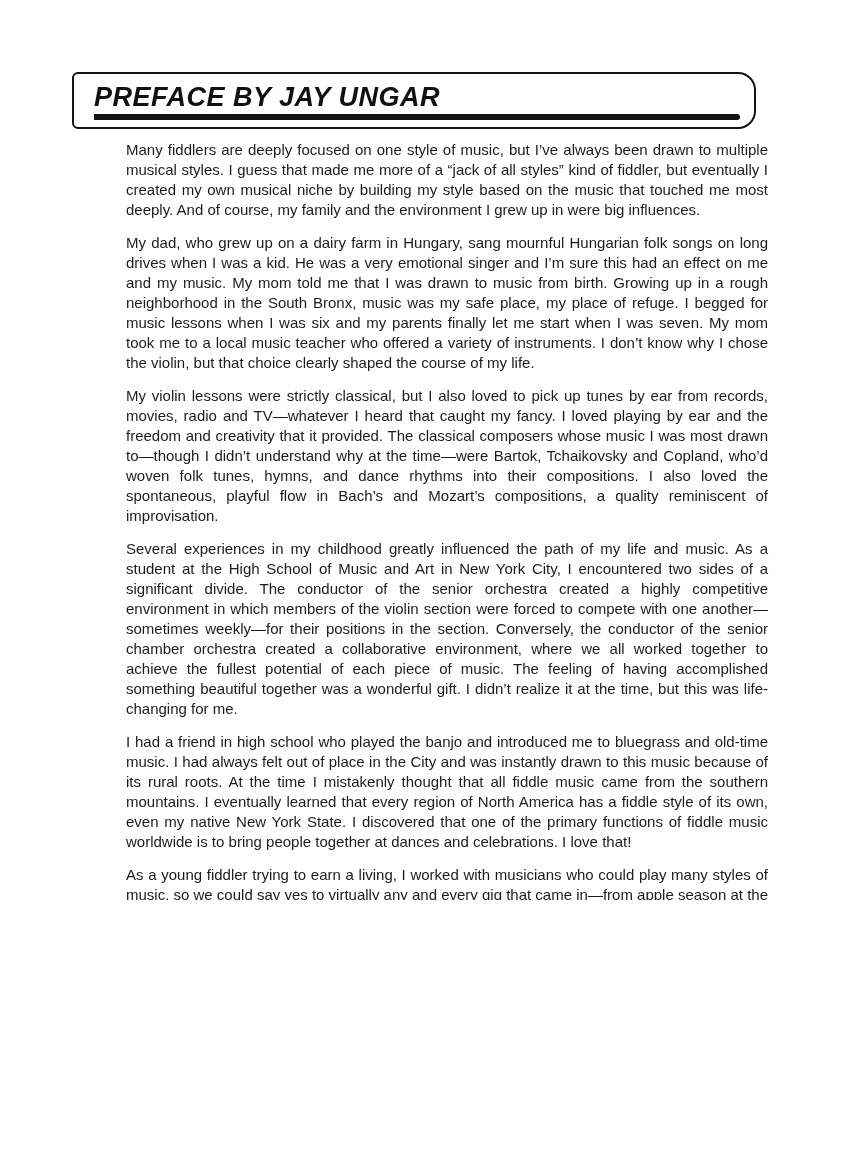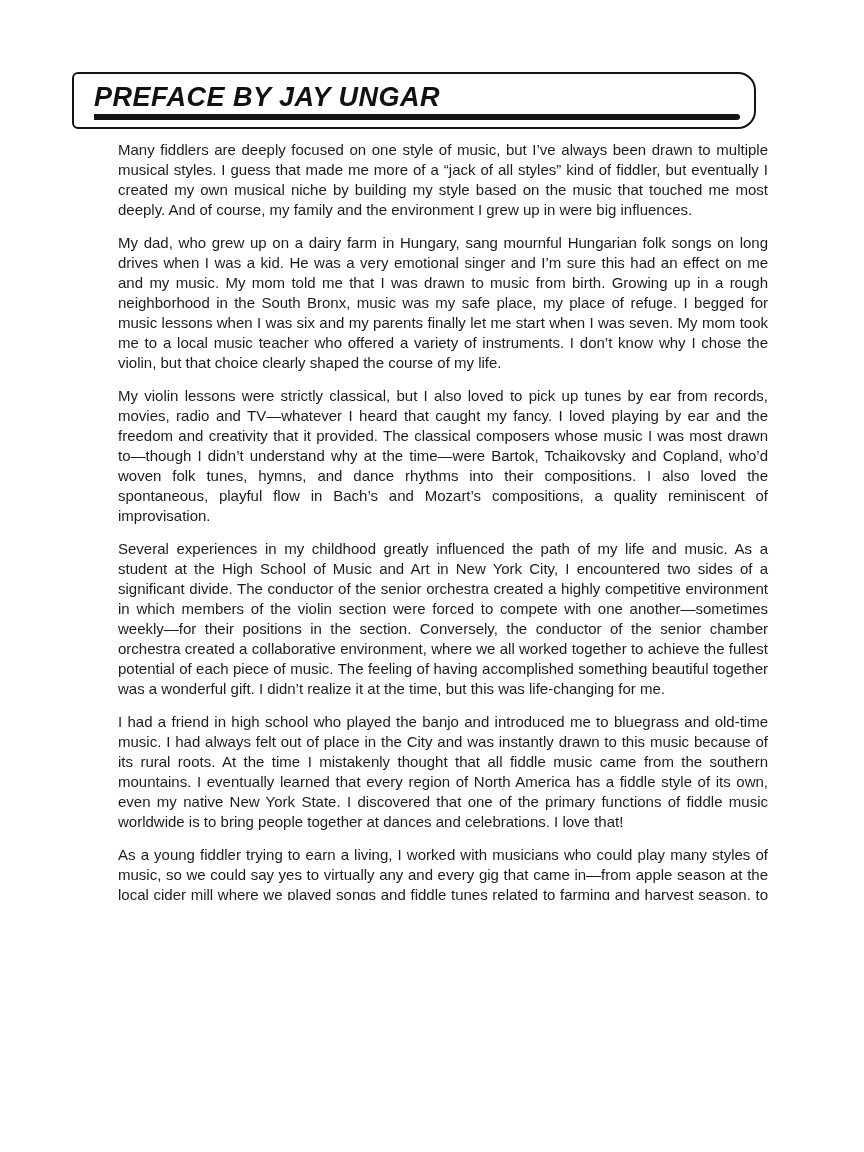--- a/index.html
+++ b/index.html
@@ -44,21 +44,21 @@
     margin-bottom: 7px;
     border-radius: 0 3px 3px 0;
   }
   .body-text {
     position: absolute;
     left: 118px;
     top: 140px;
     width: 650px;
   }
   .body-text p {
-    margin: 0 0 13px 0;
+    margin: 0 0 13px 8px;
     font-size: 15px;
     line-height: 20px;
     text-align: justify;
     color: #1c1c1c;
   }
   .footer {
     position: absolute;
     left: 64px;
     top: 1108px;
     width: 720px;

